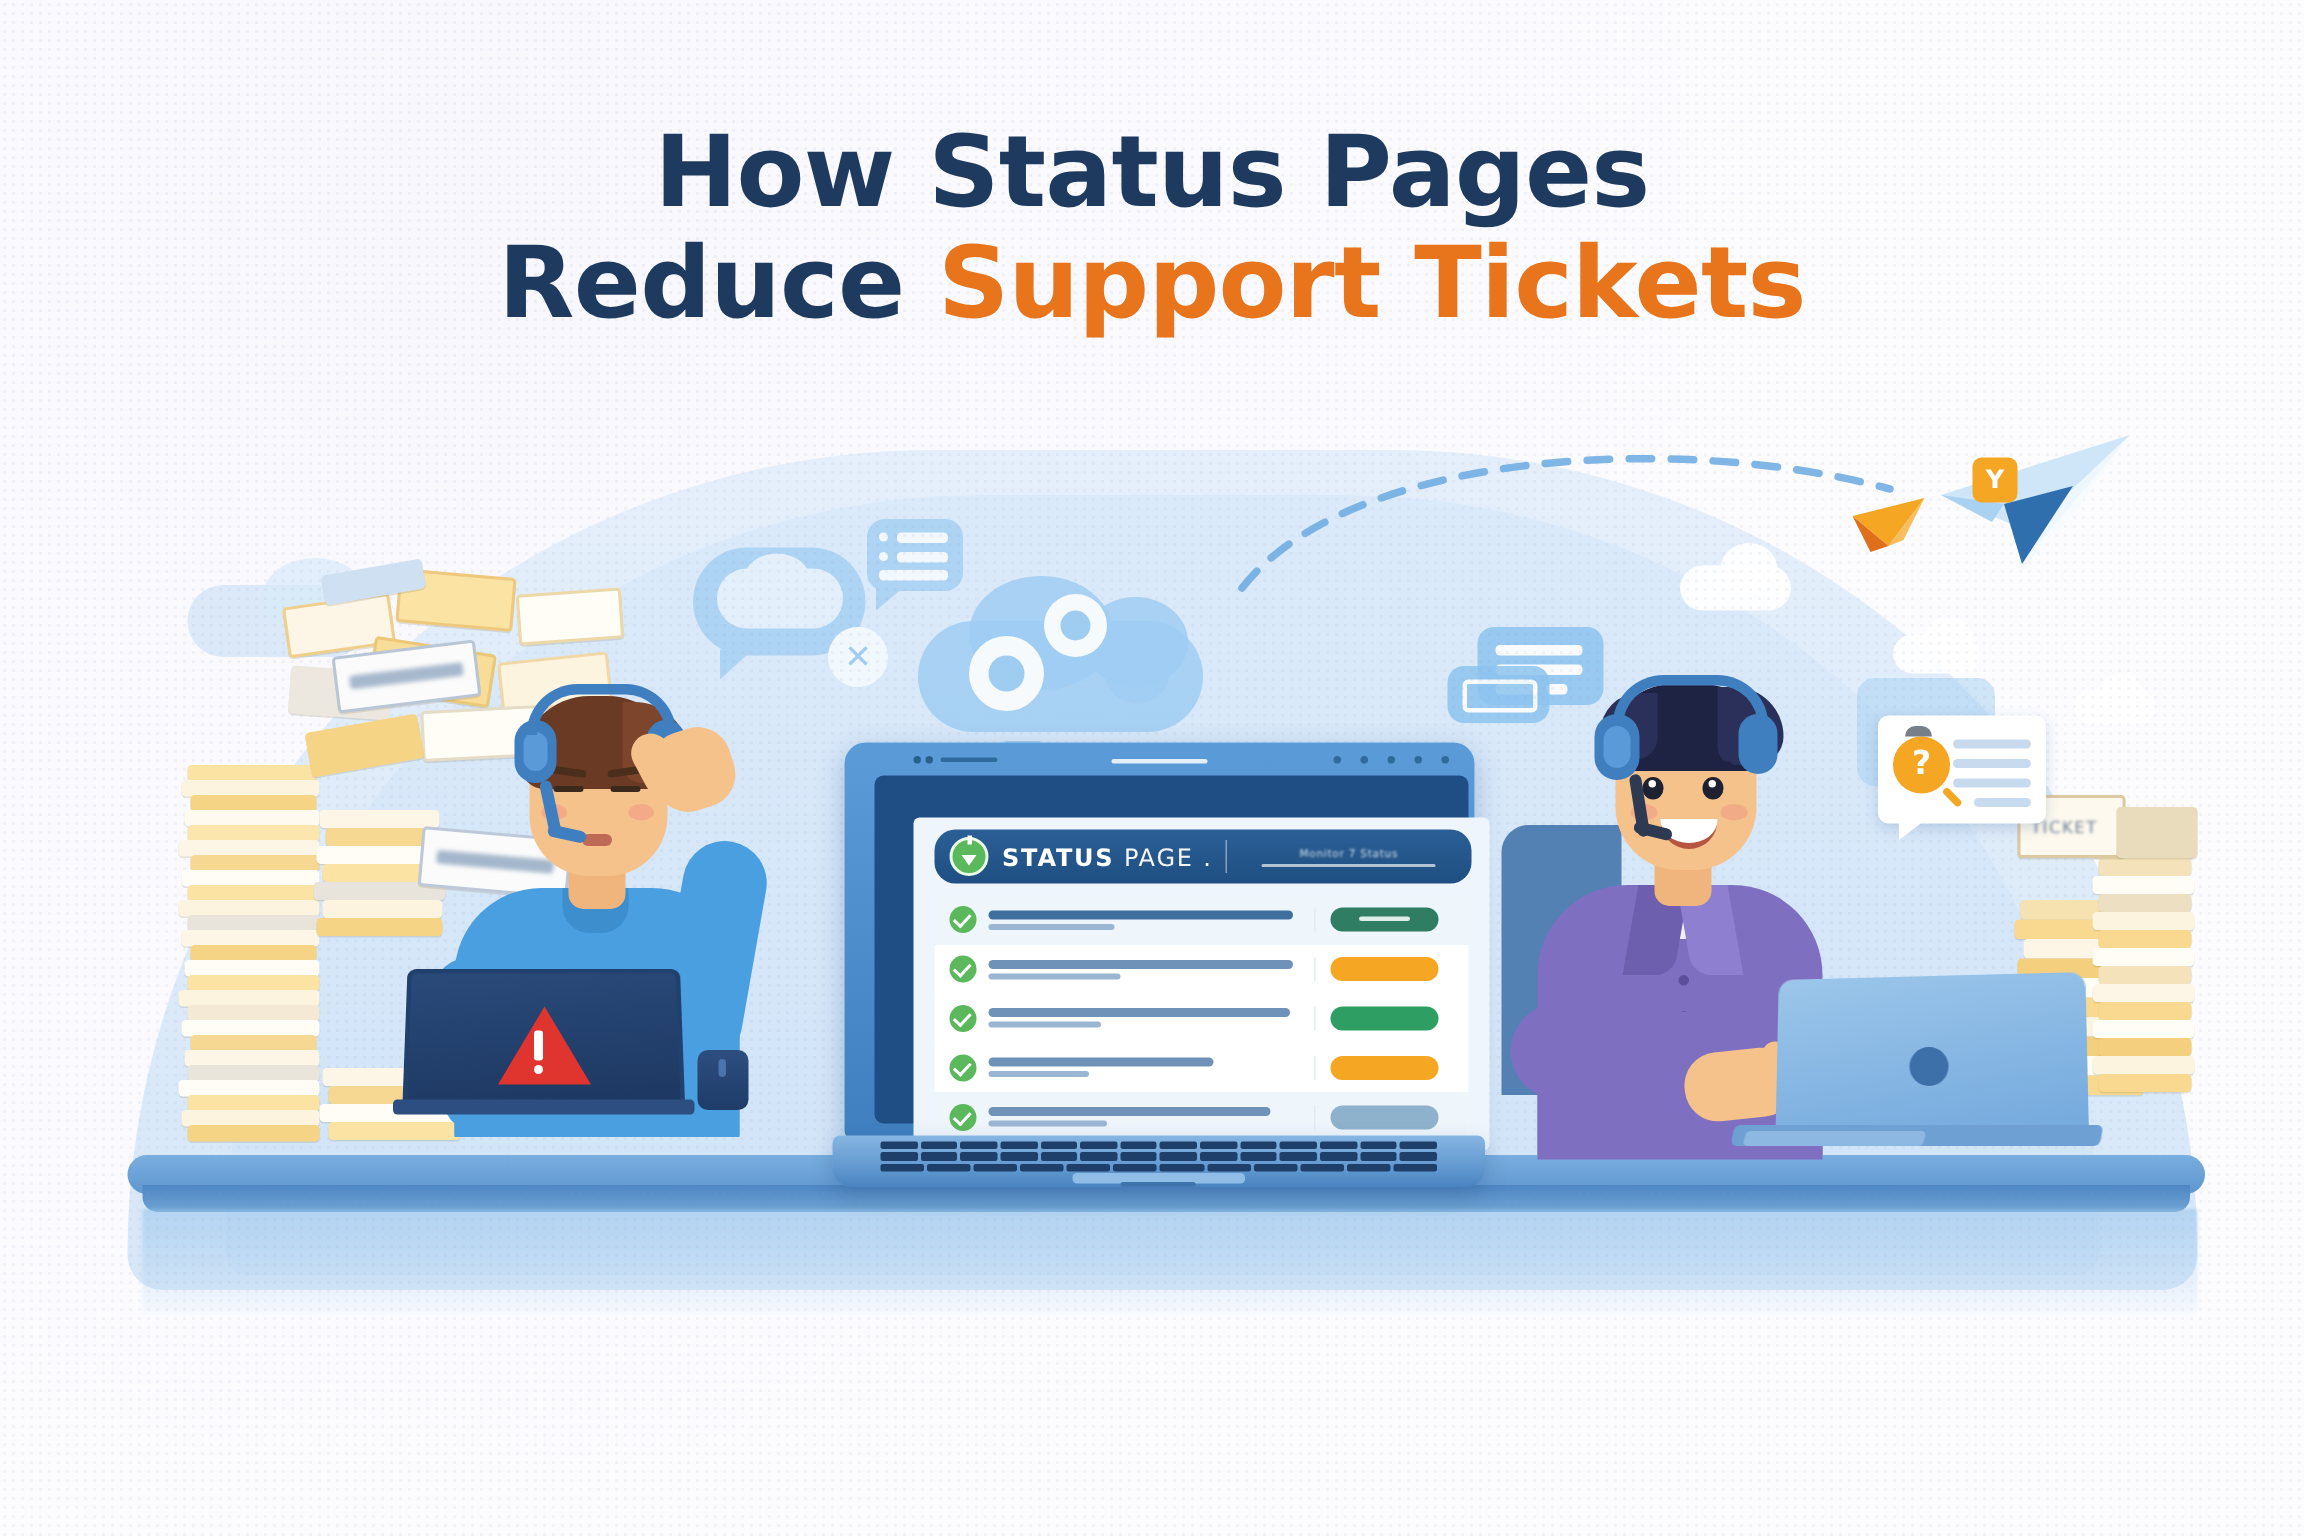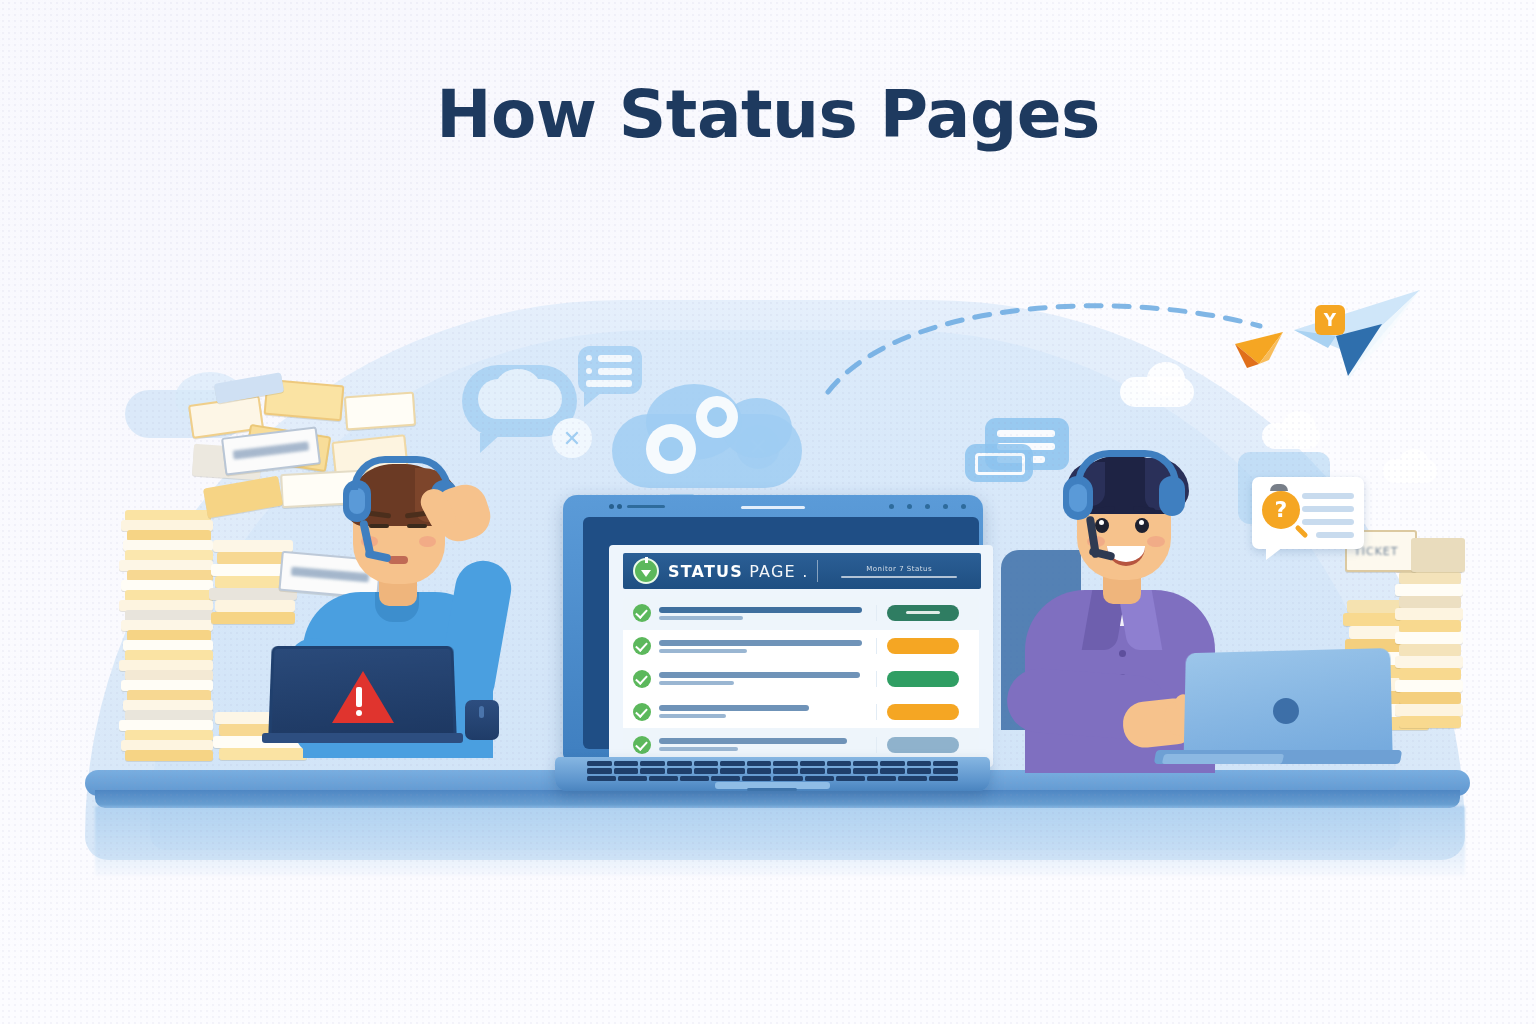--- a/index.html
+++ b/index.html
@@ -62,21 +62,21 @@
      box-shadow:0 6px 18px rgba(30,70,120,.28);}
   .bezel{position:absolute;left:20px;top:22px;width:396px;height:232px;
      background:#1f4e85;border-radius:6px;}
   .screen{position:absolute;left:26px;top:28px;width:384px;height:222px;
      background:#eef5fc;border-radius:4px;overflow:hidden;}
   .cam{position:absolute;top:9px;width:5px;height:5px;border-radius:50%;background:#27608f;}
   .camline{position:absolute;top:10px;height:3px;border-radius:2px;background:#2e6b9c;}
 
   
   .sp-head{position:absolute;left:14px;top:8px;right:12px;height:36px;
-     background:linear-gradient(180deg,#2b5f96 0%,#1f4f82 100%);border-radius:2px;
+     background:linear-gradient(180deg,#2b5f96 0%,#1f4f82 100%);border-radius:14px;
      display:flex;align-items:center;padding:0 10px;box-sizing:border-box;}
   .dlicon{width:22px;height:22px;border-radius:50%;background:#5cb85c;
      border:2px solid #eafbe8;display:flex;align-items:center;justify-content:center;flex:none;}
   .dlicon .arw{width:0;height:0;border-left:5px solid transparent;border-right:5px solid transparent;
      border-top:7px solid #fff;position:relative;top:2px;}
   .dlicon .stem{position:absolute;width:3px;height:6px;background:#fff;top:4px;}
   .sp-title{color:#ffffff;font-size:16px;letter-spacing:1.2px;margin-left:9px;white-space:nowrap;
      font-family:"DejaVu Sans","Liberation Sans",sans-serif;}
   .sp-title b{font-weight:bold;}
   .sp-title .pg{font-weight:normal;opacity:.95;}
@@ -624,16 +624,17 @@
     <div class="fln" style="top:55px;width:38px;"></div>
     <div style="position:absolute;left:18px;top:7px;width:18px;height:7px;background:#2f3a4a;border-radius:9px 9px 0 0;opacity:.65;"></div>
   </div>
 
   <div class="desk"></div>
   <div class="desk-front"></div>
   <div class="reflection"></div>
 
   <div class="title-wrap">
     <div class="title-line t-navy">How Status Pages</div>
+    <div class="title-line"><span class="t-navy">Reduce </span><span class="t-orange">Support Tickets</span></div>
   </div>
 
   <div class="texture"></div>
 </div>
 
 </body></html>

